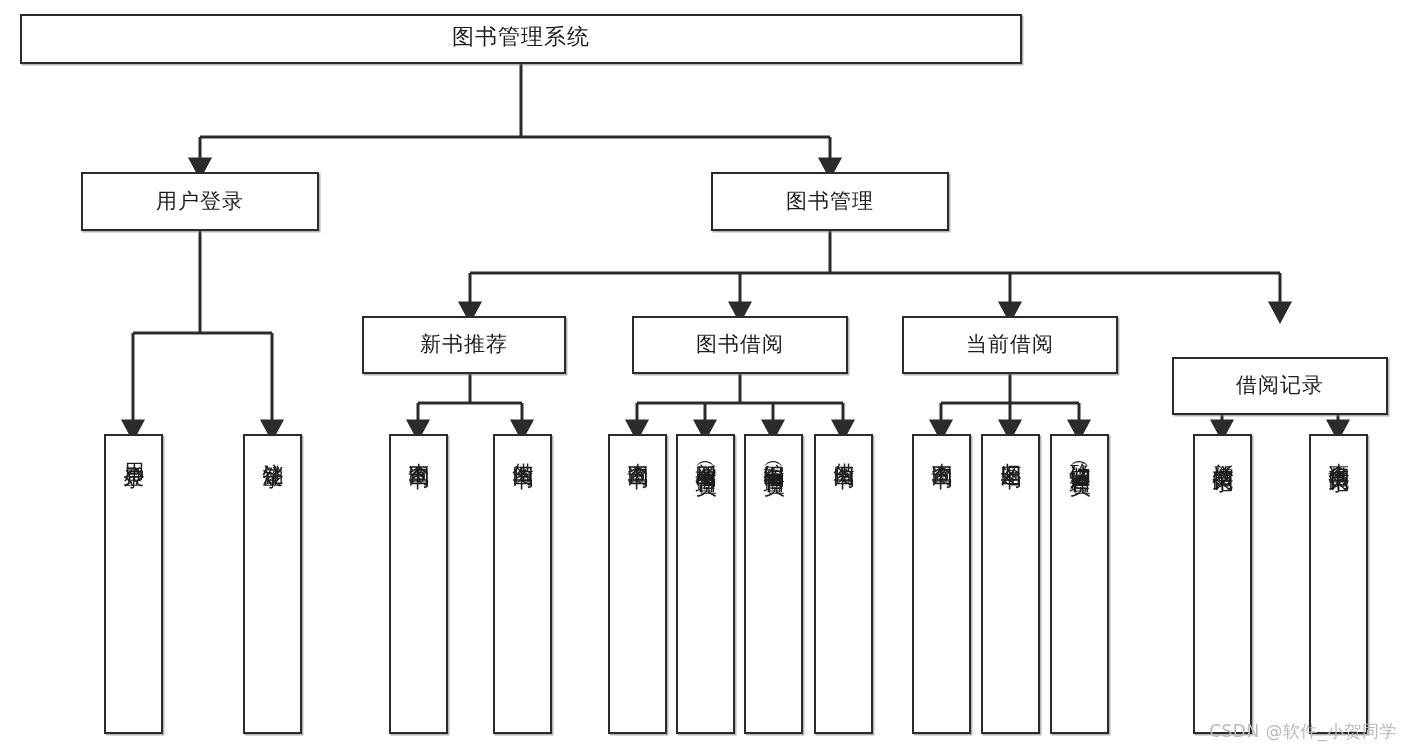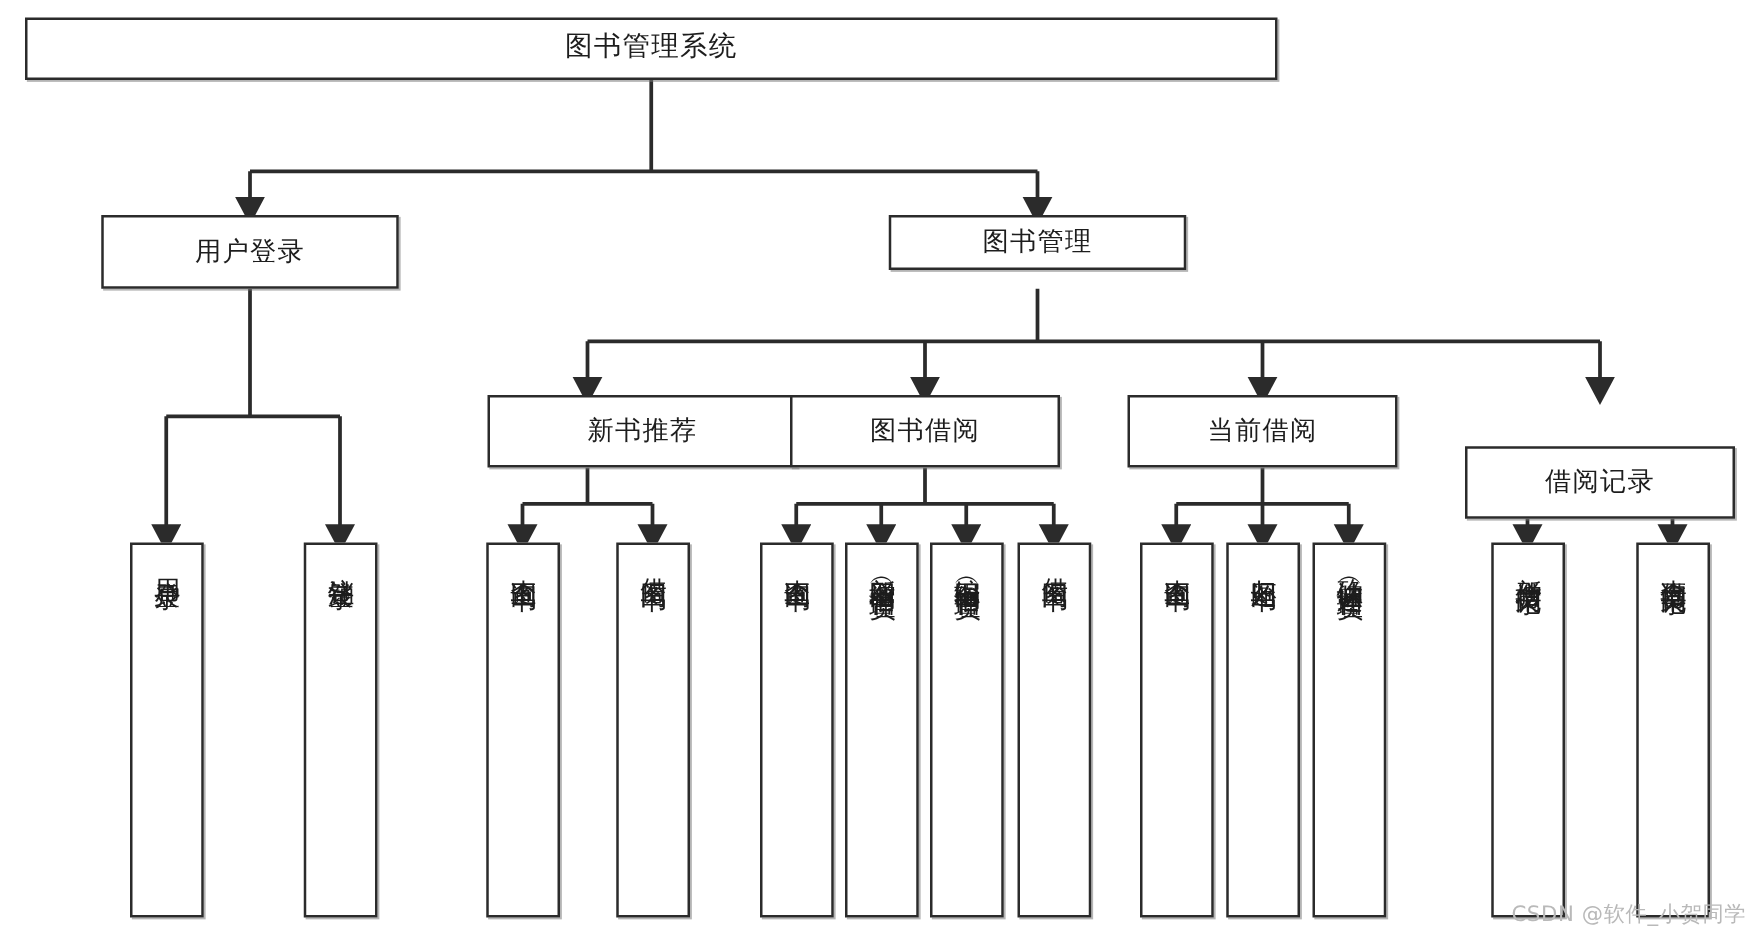--- a/index.html
+++ b/index.html
@@ -119,25 +119,25 @@
     </g>
   </svg>
 
   <div class="node h root" style="left:20px;top:14px;width:1002px;height:50px;font-family:Liberation Mono, monospace;">
     <span>图书管理系统</span>
   </div>
 
   <div class="node h" style="left:81px;top:172px;width:238px;height:59px;">
     <span>用户登录</span>
   </div>
-  <div class="node h" style="left:711px;top:172px;width:238px;height:44px;">
+  <div class="node h" style="left:711px;top:172px;width:238px;height:59px;">
     <span>图书管理</span>
   </div>
 
-  <div class="node h" style="left:362px;top:316px;width:248px;height:58px;margin-left:28px;">
+  <div class="node h" style="left:362px;top:316px;width:204px;height:58px;">
     <span>新书推荐</span>
   </div>
   <div class="node h" style="left:902px;top:316px;width:216px;height:58px;">
     <span>当前借阅</span>
   </div>
   <div class="node h" style="left:632px;top:316px;width:216px;height:58px;">
     <span>图书借阅</span>
   </div>
   <div class="node h" style="left:1172px;top:316px;width:216px;height:58px;margin-top:41px;">
     <span>借阅记录</span>

